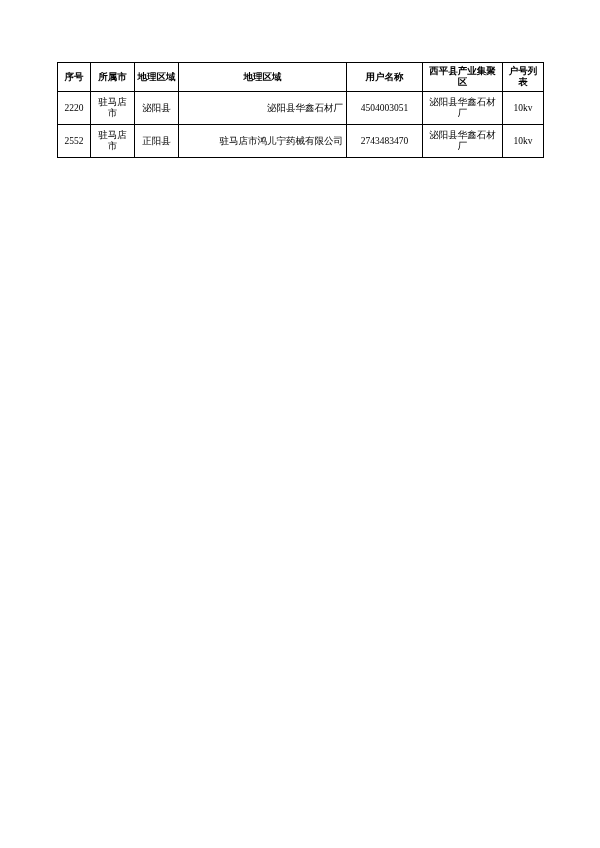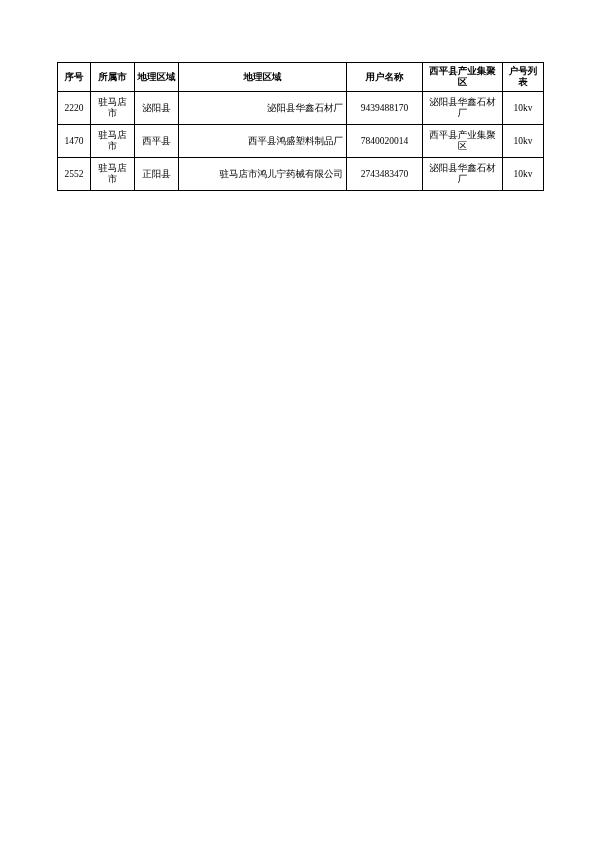--- a/index.html
+++ b/index.html
@@ -93,31 +93,22 @@
           <th>西平县产业集聚区</th>
           <th class="hdr-volt">户号列表</th>
         </tr>
       </thead>
       <tbody>
         <tr>
           <td class="cell-center">2220</td>
           <td class="cell-center">驻马店市</td>
           <td class="cell-center">泌阳县</td>
           <td class="cell-name">泌阳县华鑫石材厂</td>
-          <td class="cell-center">9439488170</td>
+          <td class="cell-center">4504003051</td>
           <td class="cell-center">泌阳县华鑫石材厂</td>
-          <td class="cell-center">10kv</td>
-        </tr>
-        <tr>
-          <td class="cell-center">1470</td>
-          <td class="cell-center">驻马店市</td>
-          <td class="cell-center">西平县</td>
-          <td class="cell-name">西平县鸿盛塑料制品厂</td>
-          <td class="cell-center">7840020014</td>
-          <td class="cell-center">西平县产业集聚区</td>
           <td class="cell-center">10kv</td>
         </tr>
         <tr>
           <td class="cell-center">2552</td>
           <td class="cell-center">驻马店市</td>
           <td class="cell-center">正阳县</td>
           <td class="cell-name">驻马店市鸿儿宁药械有限公司</td>
           <td class="cell-center">2743483470</td>
           <td class="cell-center">泌阳县华鑫石材厂</td>
           <td class="cell-center">10kv</td>

